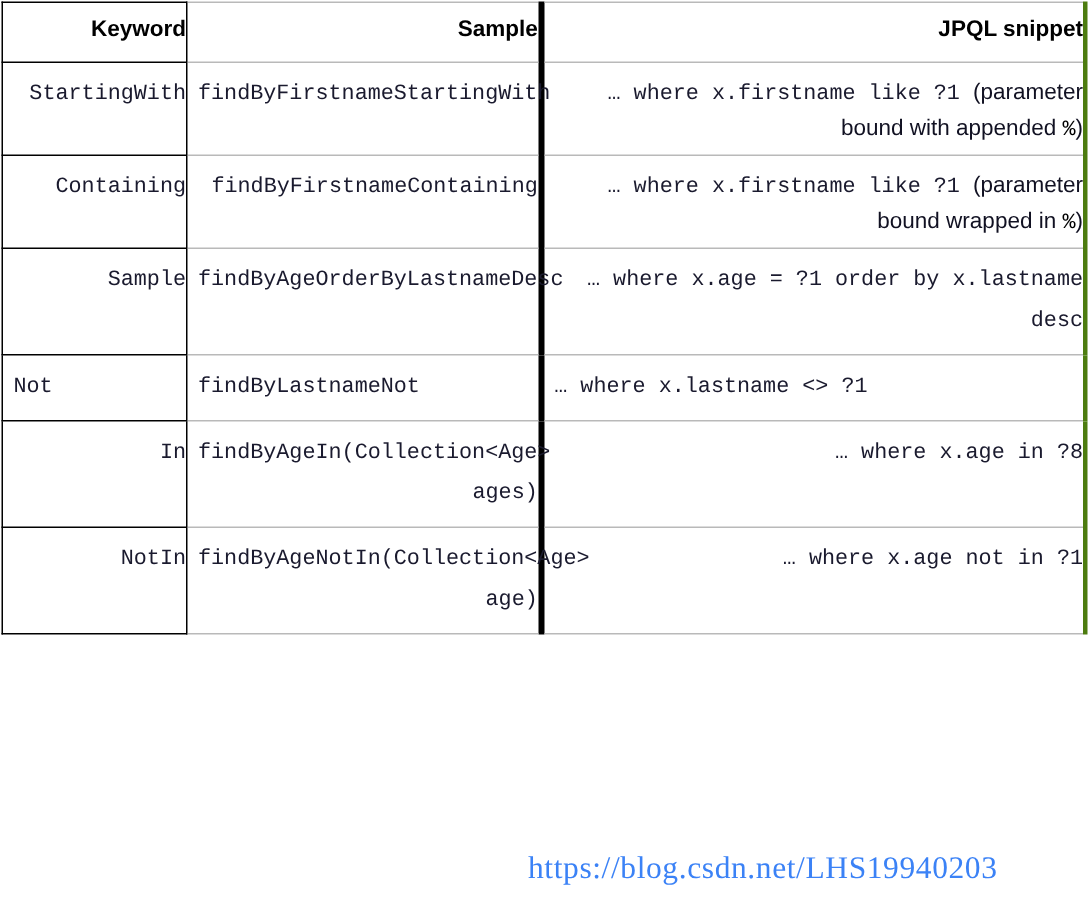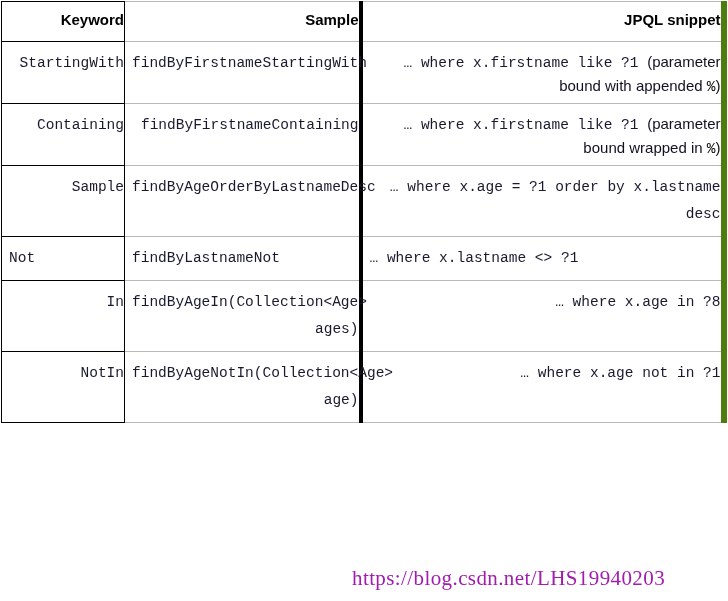--- a/index.html
+++ b/index.html
@@ -23,21 +23,21 @@
   }
 
   
   #watermark {
     position: absolute;
     left: 352px;
     top: 565px;
     font-family: "Liberation Serif", serif;
     font-size: 21px;
     letter-spacing: 0.4px;
-    color: #a21caf;
+    color: #3b82f6;
     white-space: nowrap;
     z-index: 0;
     pointer-events: none;
   }
 
   table.kwtable {
     position: relative;
     z-index: 1;
     border-collapse: collapse;
     table-layout: fixed;
@@ -75,21 +75,21 @@
     border-right: 1px solid #000000;
     border-top: 1px solid #000000;
     border-bottom: 1px solid #000000;
   }
   
   .col-sm, .col-jq {
     border-top: 1px solid #b9b9b9;
     border-bottom: 1px solid #b9b9b9;
   }
   .col-sm { border-right: 4px solid #000000; }
-  .col-jq { border-right: 6px solid #4d7c0f; }
+  .col-jq { border-right: 3px solid #4d7c0f; }
 
   
   .mono {
     font-family: "Liberation Mono", "DejaVu Sans Mono", monospace;
     font-size: 14.5px;
     line-height: 27px;
     color: #1a1a2e;
     white-space: nowrap;
   }
   .mono.wrap { white-space: normal; }

